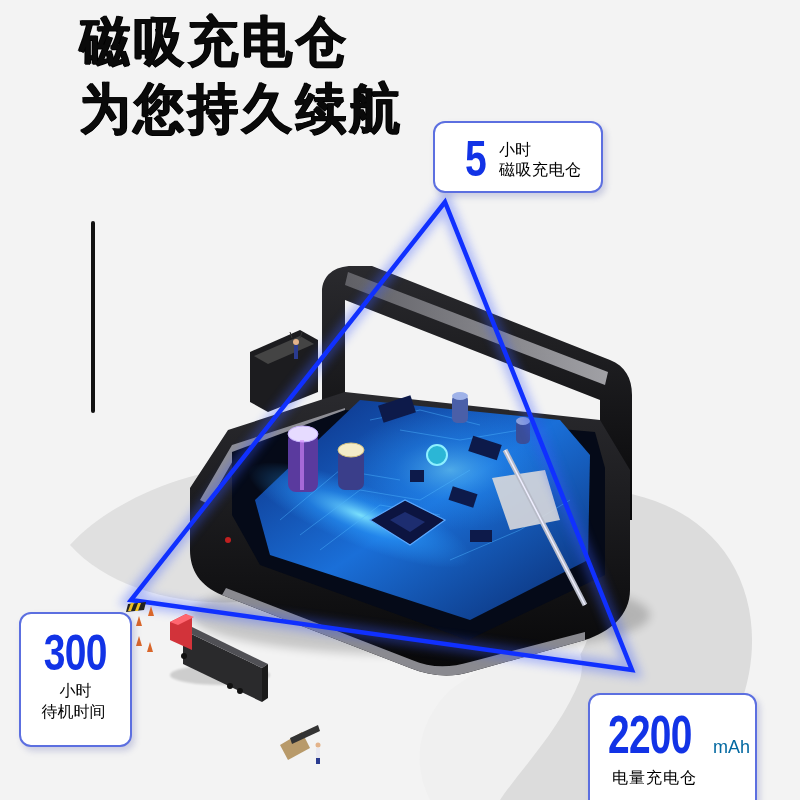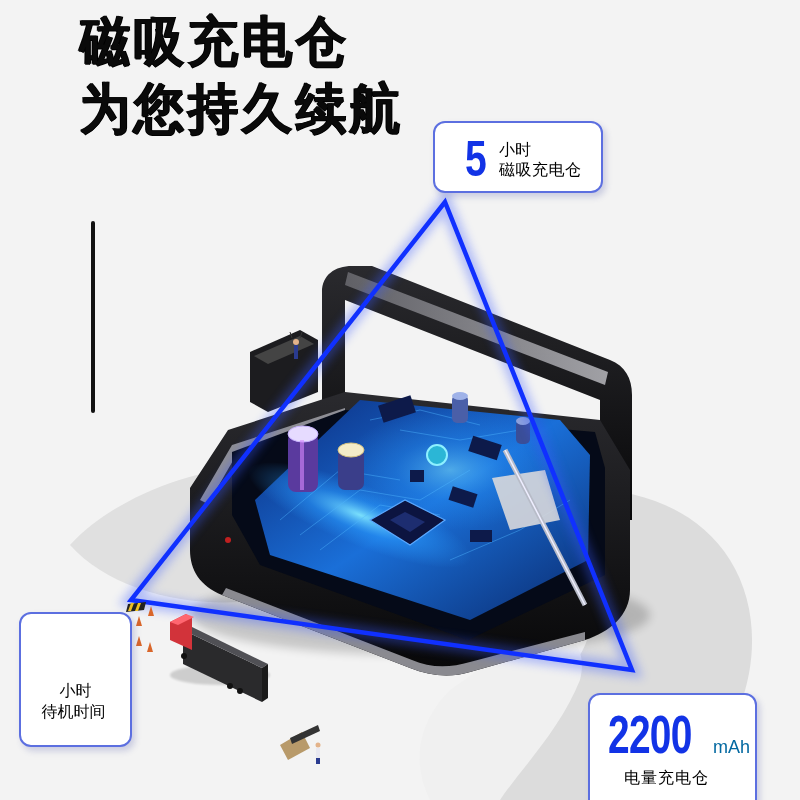--- a/index.html
+++ b/index.html
@@ -51,21 +51,21 @@
 
   .card-standby { left: 19px; top: 612px; width: 113px; height: 135px; }
   .card-standby .num-wrap { position: absolute; left: 0; right: 0; top: 10px; text-align: center; }
   .card-standby .num { font-size: 50px; line-height: 58px; transform-origin: center; }
   .card-standby .t1 { position: absolute; left: 0; right: 0; top: 67px; text-align: center; font-size: 16px; line-height: 20px; }
   .card-standby .t2 { position: absolute; left: 0; right: 4px; top: 88px; text-align: center; font-size: 16px; line-height: 20px; }
 
   .card-capacity { left: 588px; top: 693px; width: 169px; height: 120px; }
   .card-capacity .num { position: absolute; left: 18px; top: 8px; font-size: 54px; line-height: 62px; transform: scaleX(0.72); }
   .card-capacity .unit { position: absolute; left: 123px; top: 42px; font-size: 18px; color: #0369a1; font-family: "Liberation Sans", sans-serif; }
-  .card-capacity .t1 { position: absolute; left: 22px; top: 73px; font-size: 16px; line-height: 20px; letter-spacing: 1px; margin-left: 12px; }
+  .card-capacity .t1 { position: absolute; left: 22px; top: 73px; font-size: 16px; line-height: 20px; letter-spacing: 1px; }
 </style>
 </head>
 <body>
 
 <div class="stage">
 
   <svg class="bg" width="800" height="800" viewBox="0 0 800 800">
     <defs>
       <linearGradient id="pcb" x1="0" y1="0" x2="1" y2="1">
         <stop offset="0" stop-color="#0b2a7a"></stop>
@@ -219,20 +219,23 @@
 
   <div class="vbar"></div>
 
   <div class="card card-talk">
     <span class="num">5</span>
     <span class="txt t1">小时</span>
     <span class="txt t2">磁吸充电仓</span>
   </div>
 
   <div class="card card-standby">
+    <div class="num-wrap">
+      <span class="num">300</span>
+    </div>
     <span class="txt t1">小时</span>
     <span class="txt t2">待机时间</span>
   </div>
 
   <div class="card card-capacity">
     <span class="num">2200</span>
     <span class="unit">mAh</span>
     <span class="txt t1">电量充电仓</span>
   </div>
 

